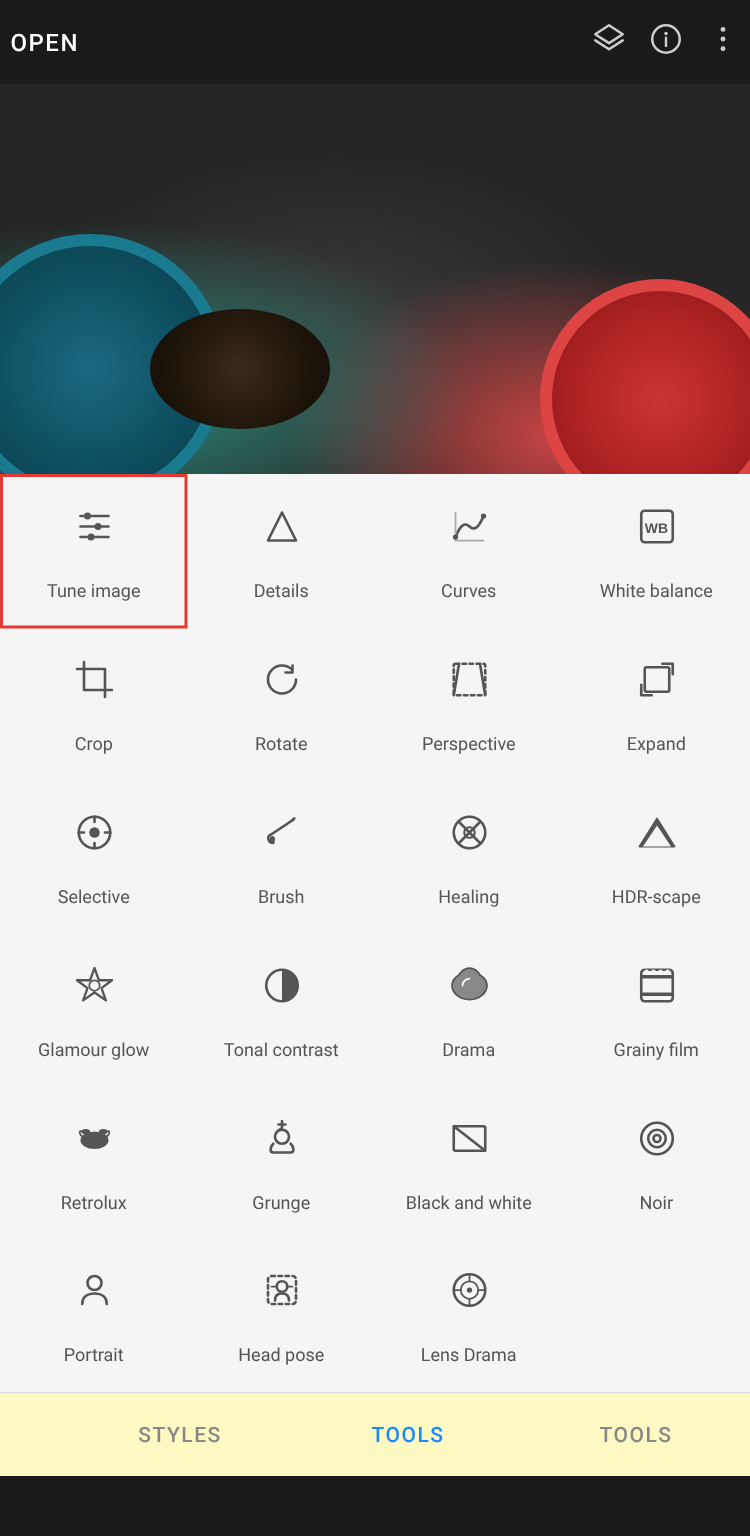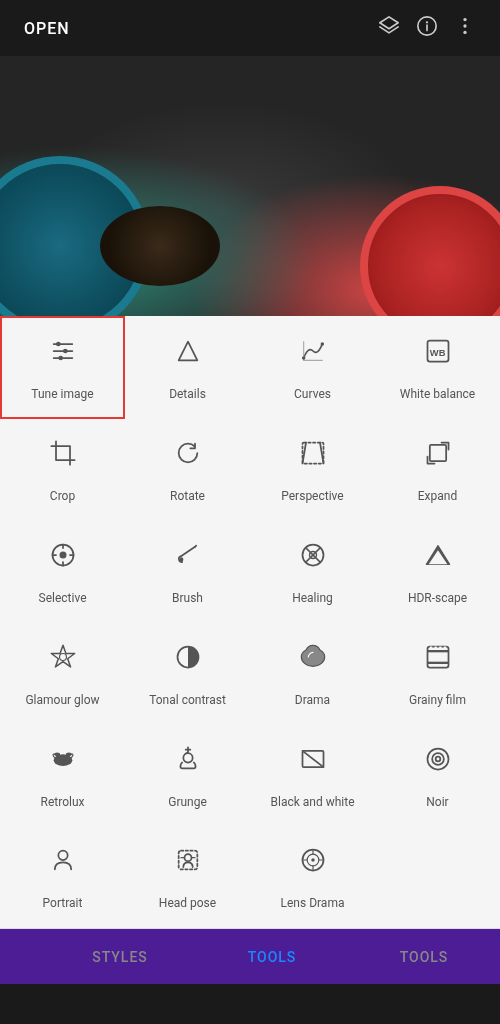--- a/index.html
+++ b/index.html
@@ -10,21 +10,21 @@
       font-family: 'Roboto', Arial, sans-serif;
       overflow: hidden;
       position: relative;
     }
 
     
     .header {
       display: flex;
       align-items: center;
       justify-content: space-between;
-      padding: 12px 24px;
+      padding: 12px 7px;
       background: #1a1a1a;
       height: 56px;
     }
     .header-title {
       color: #ffffff;
       font-size: 16px;
       font-weight: 500;
       letter-spacing: 1px;
     }
     .header-icons {
@@ -127,21 +127,21 @@
     .tool-label {
       font-size: 12px;
       color: #555555;
       text-align: center;
       line-height: 1.3;
     }
 
     
     .bottom-nav {
       display: flex;
-      background: #4c1d95;
+      background: #fef9c3;
       border-top: 1px solid #ddd;
       height: 56px;
       padding-left: 44px;
     }
     .nav-item {
       flex: 1;
       display: flex;
       align-items: center;
       justify-content: center;
       cursor: pointer;

